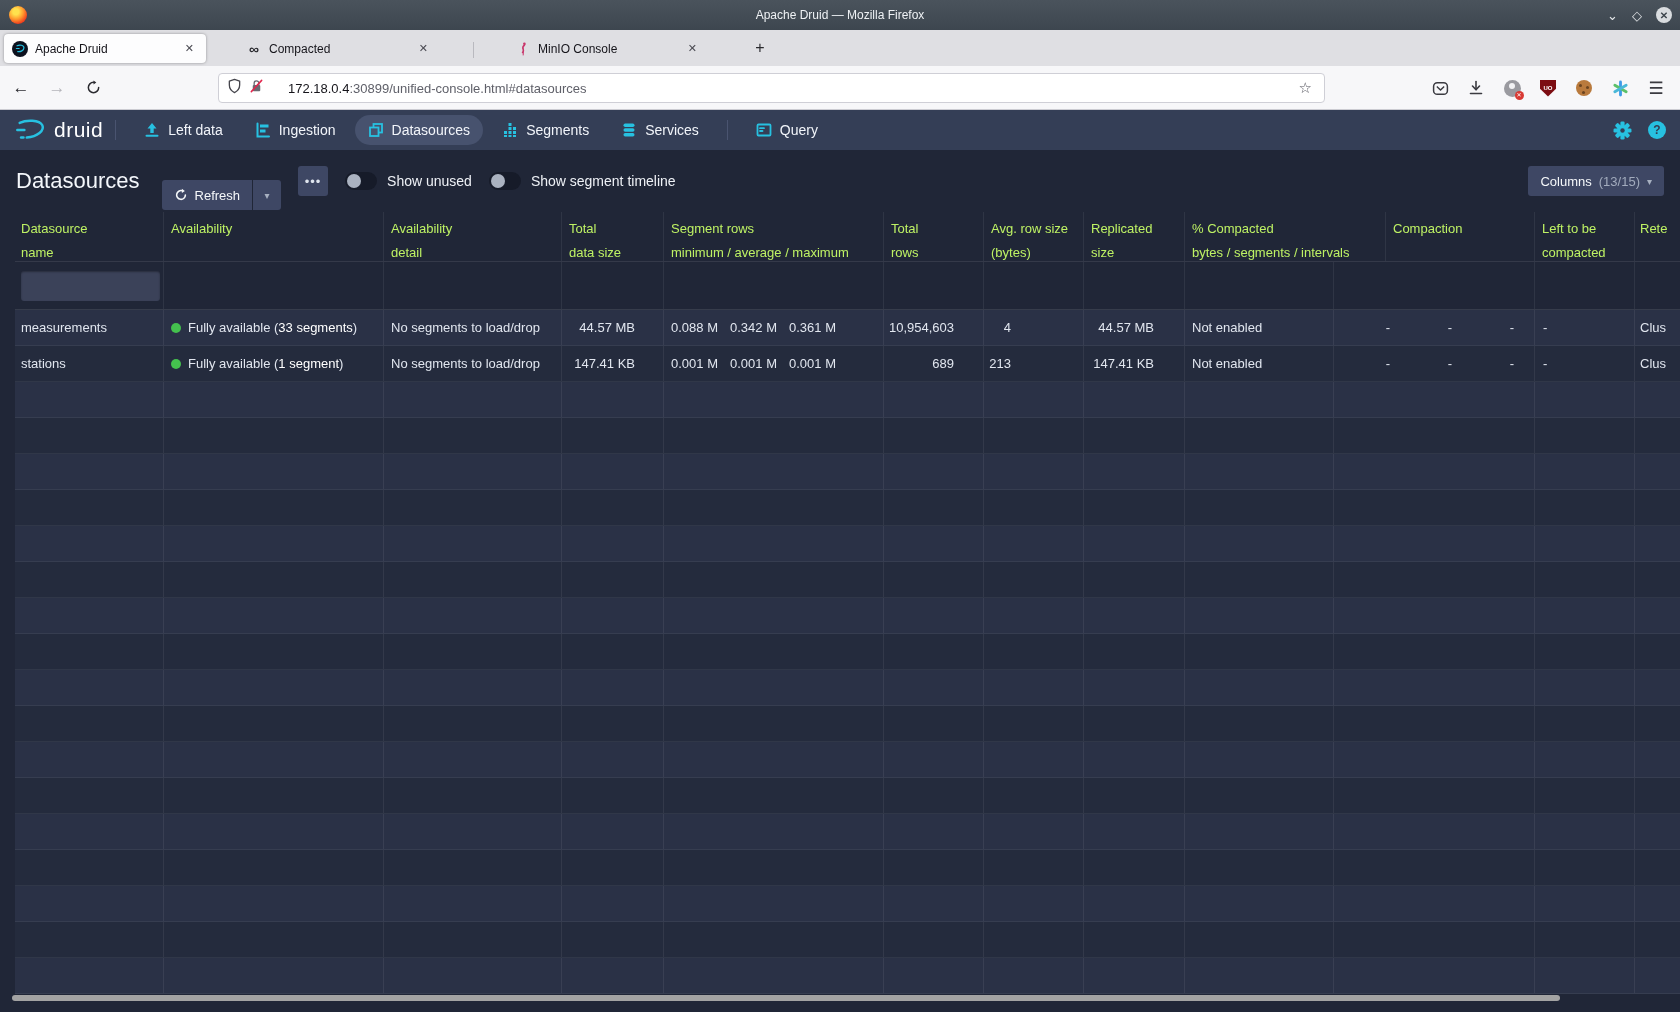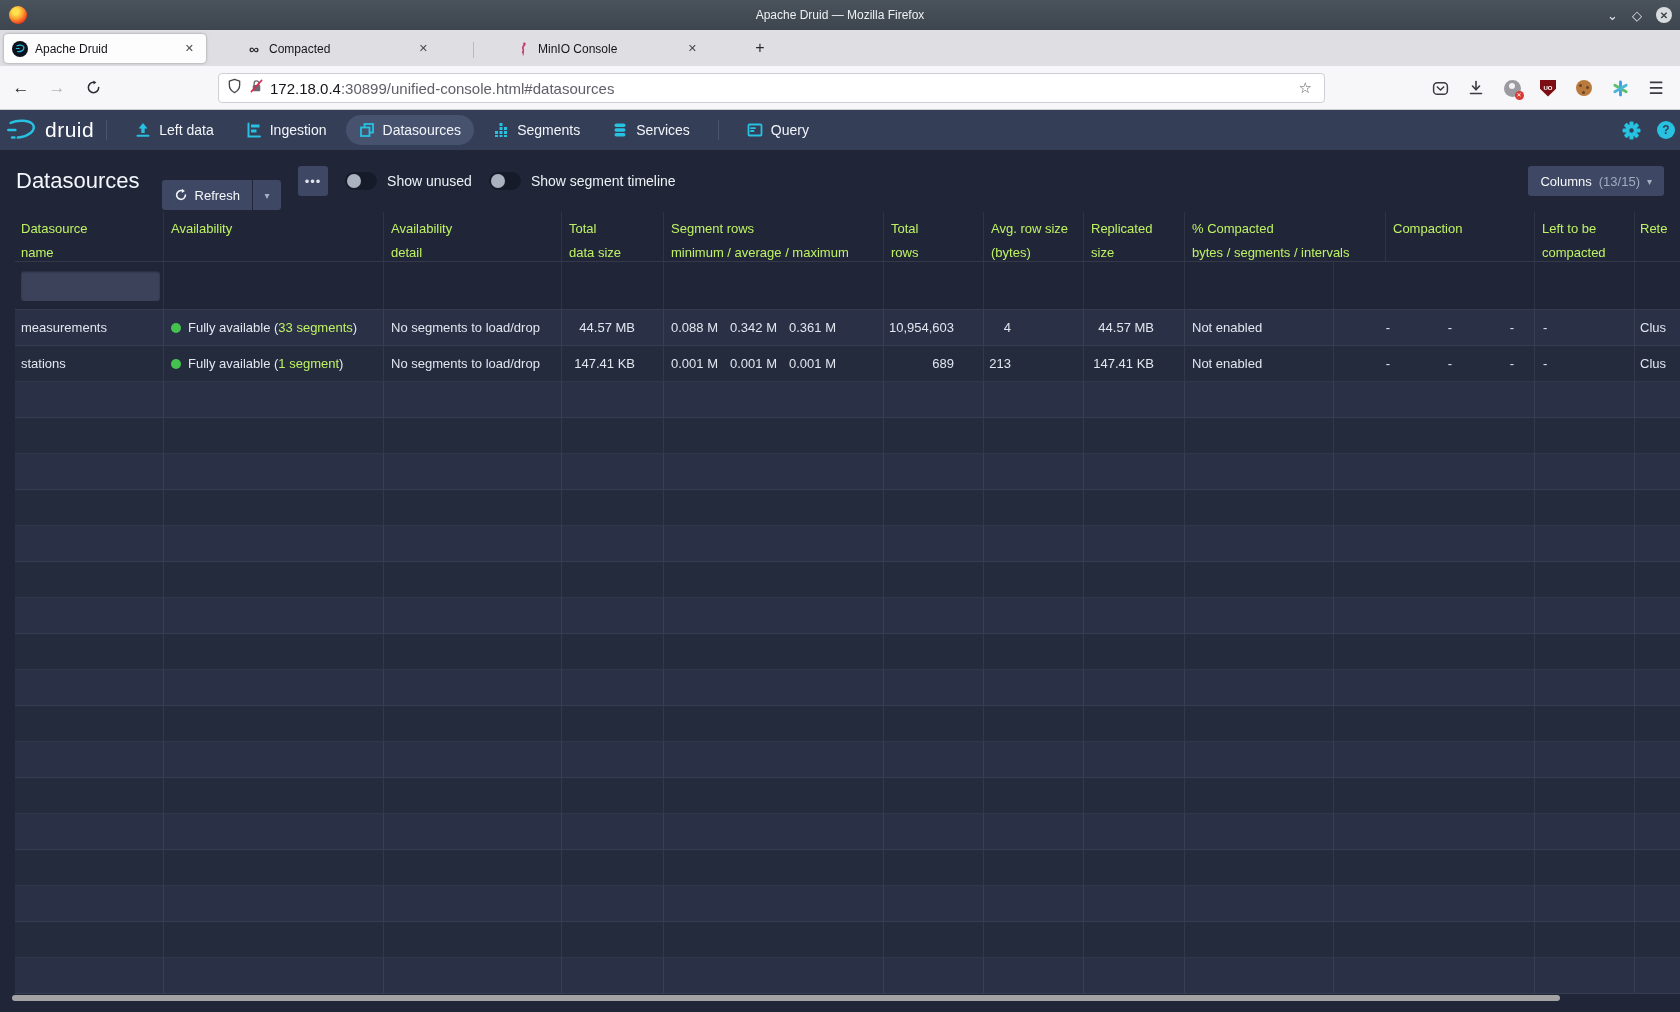--- a/index.html
+++ b/index.html
@@ -27,40 +27,40 @@
     font-size:16px; color:#2a2a2e; }
   .favicon { width:16px; height:16px; flex:none; display:flex; align-items:center; justify-content:center; }
   .fav-druid { background:#0c111e; border-radius:50%; }
   .fav-superset { font-weight:bold; font-size:14px; color:#26262b; }
 
   .toolbar { height:44px; background:#f7f7f9; border-bottom:1px solid #ccccd2; display:flex; align-items:center; position:relative; }
   .nav-btn { width:30px; height:30px; display:flex; align-items:center; justify-content:center; font-size:17px; color:#2b2b30; margin-left:6px; border-radius:4px; }
   .nav-btn.disabled { color:#b5b5ba; }
   .urlbar { position:absolute; left:218px; top:7px; width:1107px; height:30px; background:#ffffff; border:1px solid #cfcfd6;
     border-radius:4px; display:flex; align-items:center; padding:0 8px; }
-  .url-text { font-size:15px; color:#5f6069; margin-left:6px; flex:1; white-space:nowrap; overflow:hidden; }
+  .url-text { font-size:13px; color:#5f6069; margin-left:24px; flex:1; white-space:nowrap; overflow:hidden; }
   .url-host { color:#15141a; }
   .url-star { color:#55555e; font-size:15px; padding:0 4px; }
   .tb-icons { position:absolute; right:10px; top:7px; height:30px; display:flex; align-items:center; gap:8px; }
   .tb-icon { width:28px; height:28px; display:flex; align-items:center; justify-content:center; color:#3a3a40; }
   .icon-cookie { width:16px; height:16px; border-radius:50%; background:#b97a3d; position:relative; }
   .icon-cookie::before { content:""; position:absolute; width:3px; height:3px; border-radius:50%; background:#6b4420;
     left:3px; top:4px; box-shadow:7px 2px 0 #6b4420, 3px 7px 0 #6b4420; }
   .icon-ubo { width:16px; height:17px; background:#7c0d12; color:#fff; font-size:6px; font-weight:bold;
     display:flex; align-items:center; justify-content:center; clip-path:polygon(0 0,100% 0,100% 55%,50% 100%,0 55%); }
   .icon-ext { width:17px; height:17px; border-radius:50%; background:#9a9aa0; position:relative; }
   .icon-ext::before { content:""; position:absolute; left:5.5px; top:3px; width:6px; height:6px; border-radius:50%; background:#f2f2f4; }
   .icon-ext::after { content:"✕"; position:absolute; right:-3px; bottom:-3px; width:9px; height:9px; border-radius:50%;
     background:#d83a34; color:#fff; font-size:6px; line-height:9px; text-align:center; }
   .icon-menu { font-size:17px; }
 
   
   .app { position:relative; height:902px; background:#202637; overflow:hidden; color:#e1e6ef; }
 
-  .druid-nav { height:40px; background:#343e56; display:flex; align-items:center; padding:0 5px; }
+  .druid-nav { height:40px; background:#343e56; display:flex; align-items:center; padding:0 14px; }
   .brand { display:flex; align-items:center; gap:6px; }
   .brand-text { color:#ffffff; font-size:21px; letter-spacing:.5px; }
   .nav-divider { width:1px; height:20px; background:#4a5470; margin:0 12px; }
   .nav-item { display:flex; align-items:center; gap:8px; padding:7px 13px; border-radius:16px; color:#f2f5fa; font-size:14px; margin:0 3px; }
   .nav-item.active { background:#47526e; }
   .nav-right { margin-left:auto; display:flex; align-items:center; gap:16px; }
   .help-circle { width:18px; height:18px; border-radius:50%; background:#27c1e1; color:#333c52; font-weight:bold;
     font-size:12px; display:flex; align-items:center; justify-content:center; }
 
   .page-header { height:62px; display:flex; align-items:center; padding:0 16px; position:relative; }
@@ -89,21 +89,21 @@
   .hcell { flex-direction:column; align-items:flex-start; justify-content:space-between; padding-top:8px; line-height:17px; color:#bef264; }
   .c0{width:149px} .c1{width:220px} .c2{width:178px} .c3{width:102px} .c4{width:220px} .c5{width:100px}
   .c6{width:100px} .c7{width:101px} .c8{width:149px} .c9{width:201px} .c10{width:100px} .c11{width:120px}
   .cell.c0{padding-left:6px}
   .num-right{justify-content:flex-end}
   .cell.c3{padding-right:28px} .cell.c5{padding-right:29px} .cell.c7{padding-right:30px} .cell.c6{padding-right:72px}
   .cell.c4 span{width:59px; display:inline-block}
   .cell.c9{padding-left:0} .cell.c9 span{width:62px; display:inline-block; text-align:right; padding-right:6px}
   .cell.c10{padding-left:8px} .cell.c11{padding-left:5px}
   .dot { width:10px; height:10px; border-radius:50%; background:#44c14e; margin-right:7px; flex:none; }
-  .link { color:#bef264; }
+  .link { color:#ffffff; }
   .filter-input { width:139px; height:30px; background:#3b4259; border:none; border-radius:3px;
     box-shadow:inset 0 1px 2px rgba(0,0,0,.35); color:#e1e6ef; font-size:13px; padding:0 8px; outline:none; }
 
   .hscrollbar { position:absolute; left:12px; top:885px; width:1548px; height:6px; border-radius:3px; background:#a3a3a3; }
 </style>
 </head>
 <body>
 
 <div class="titlebar">
   <div class="ff-logo"></div>

